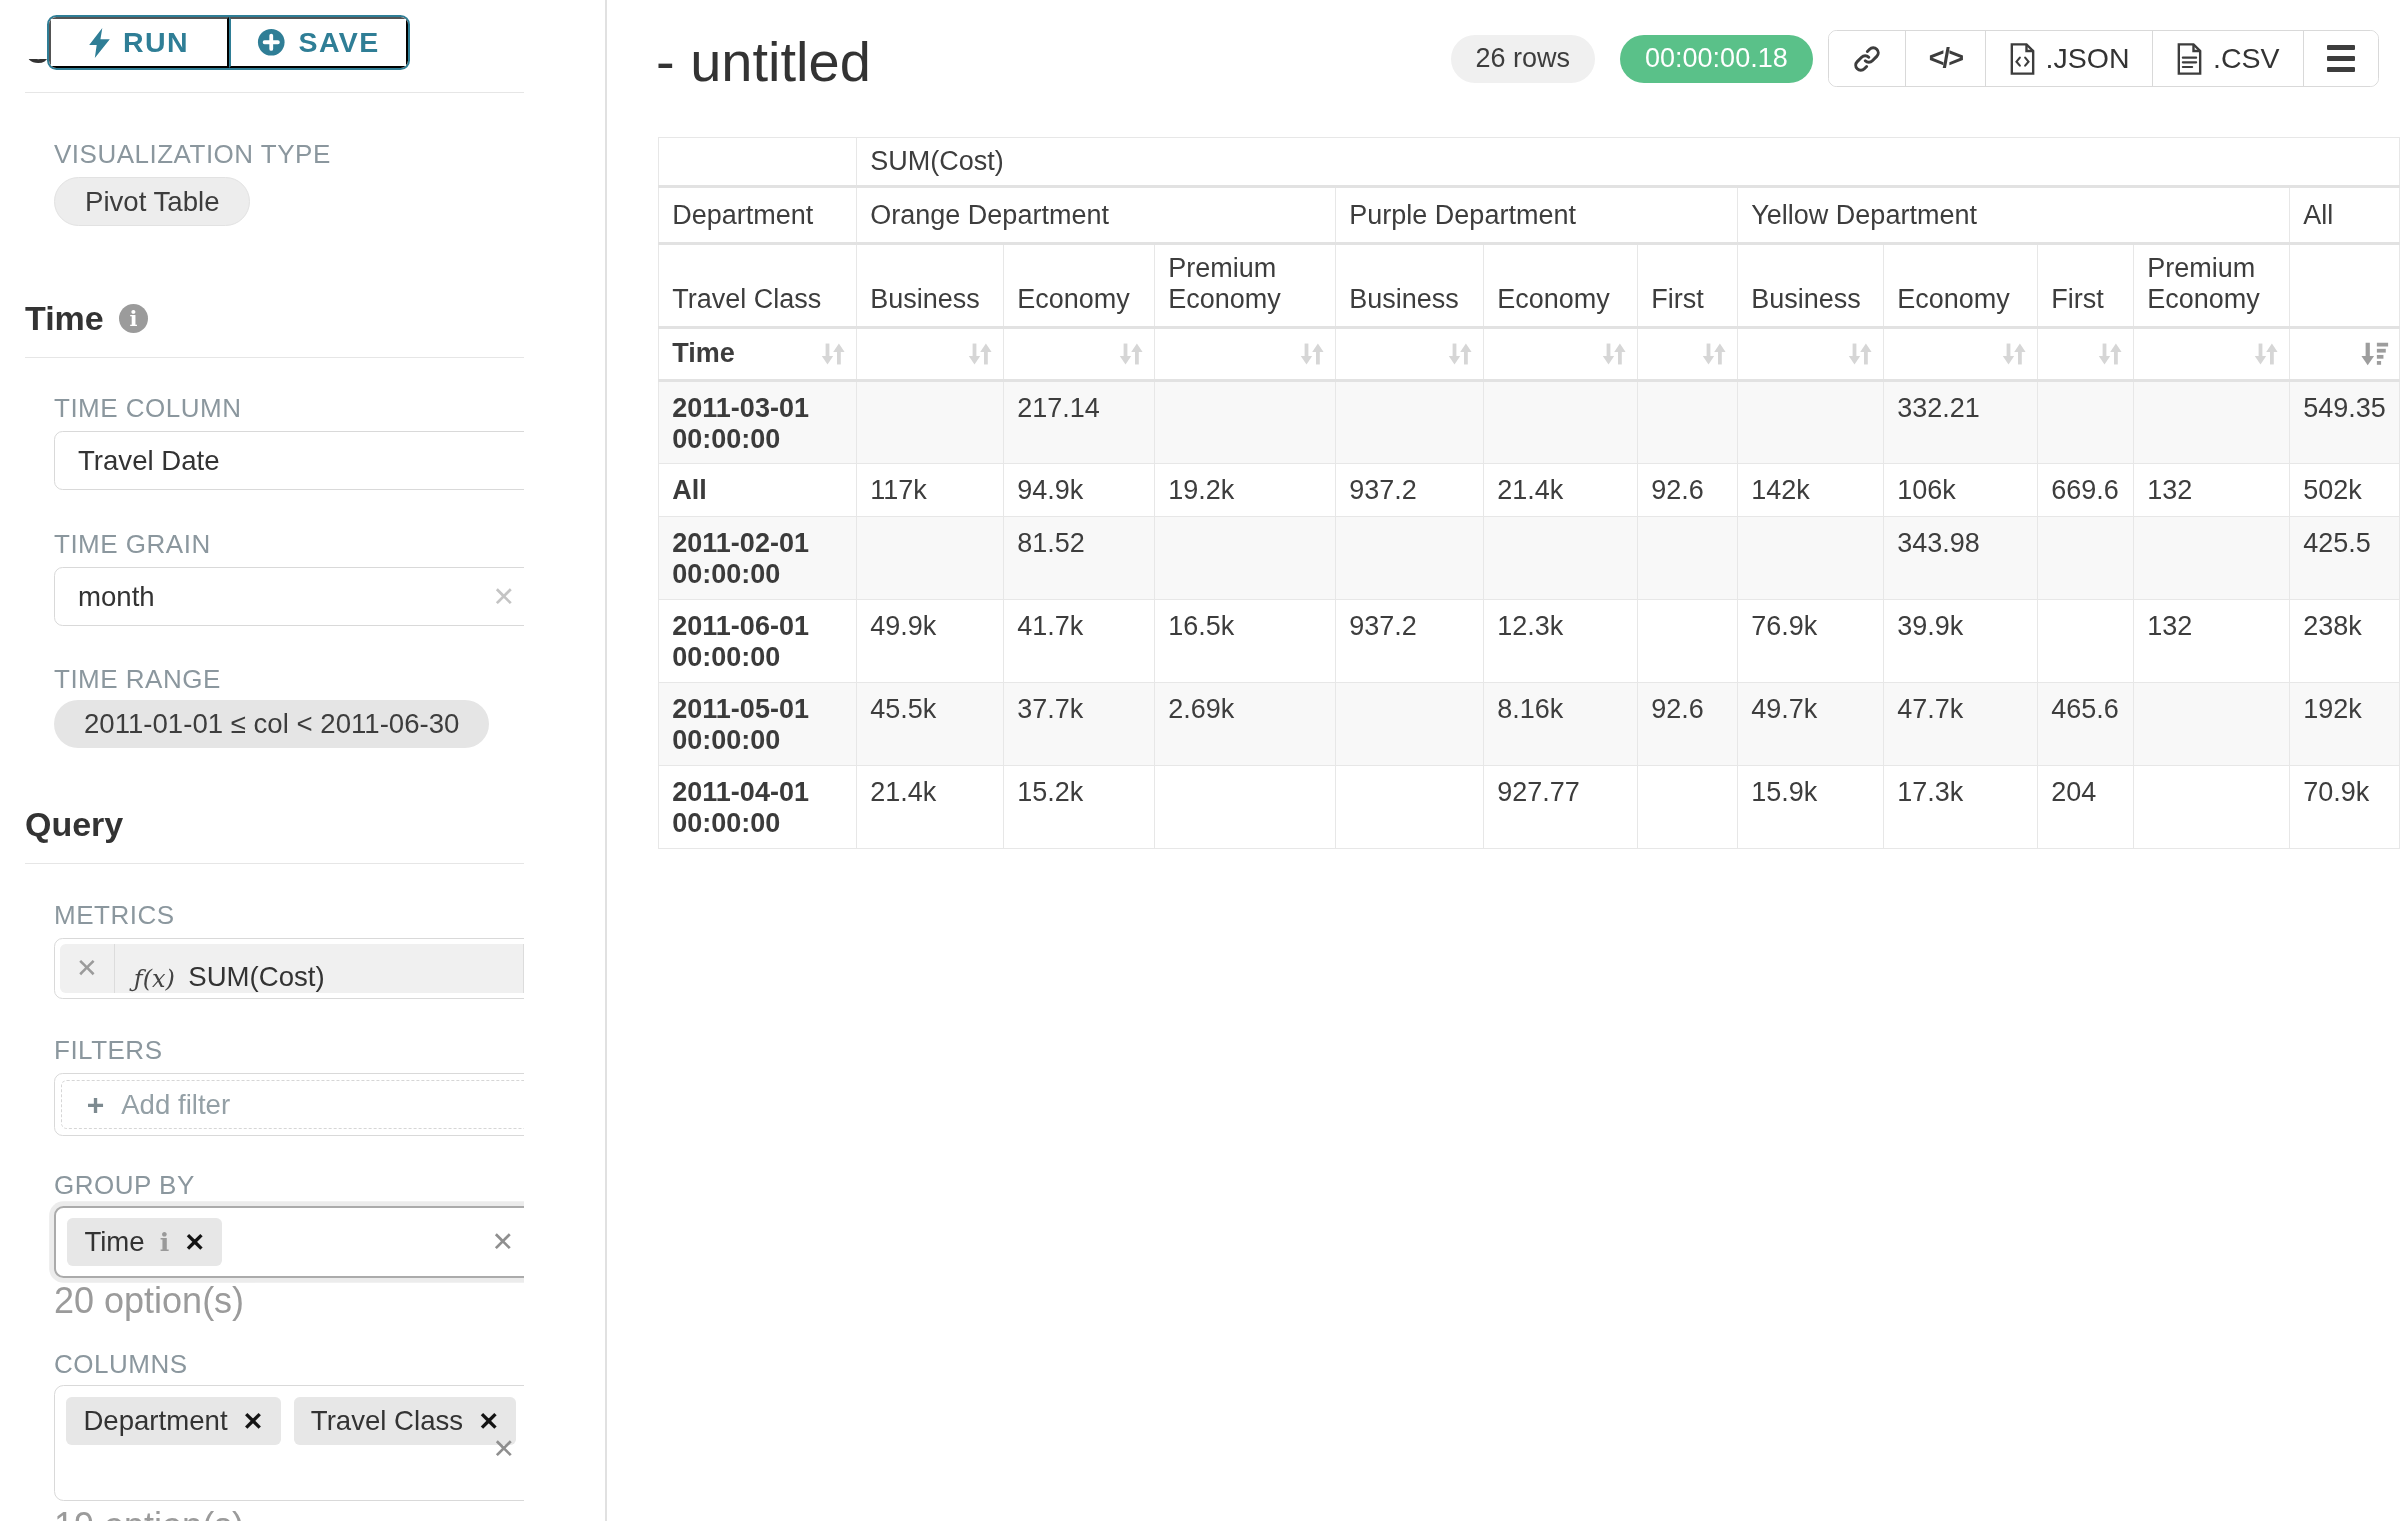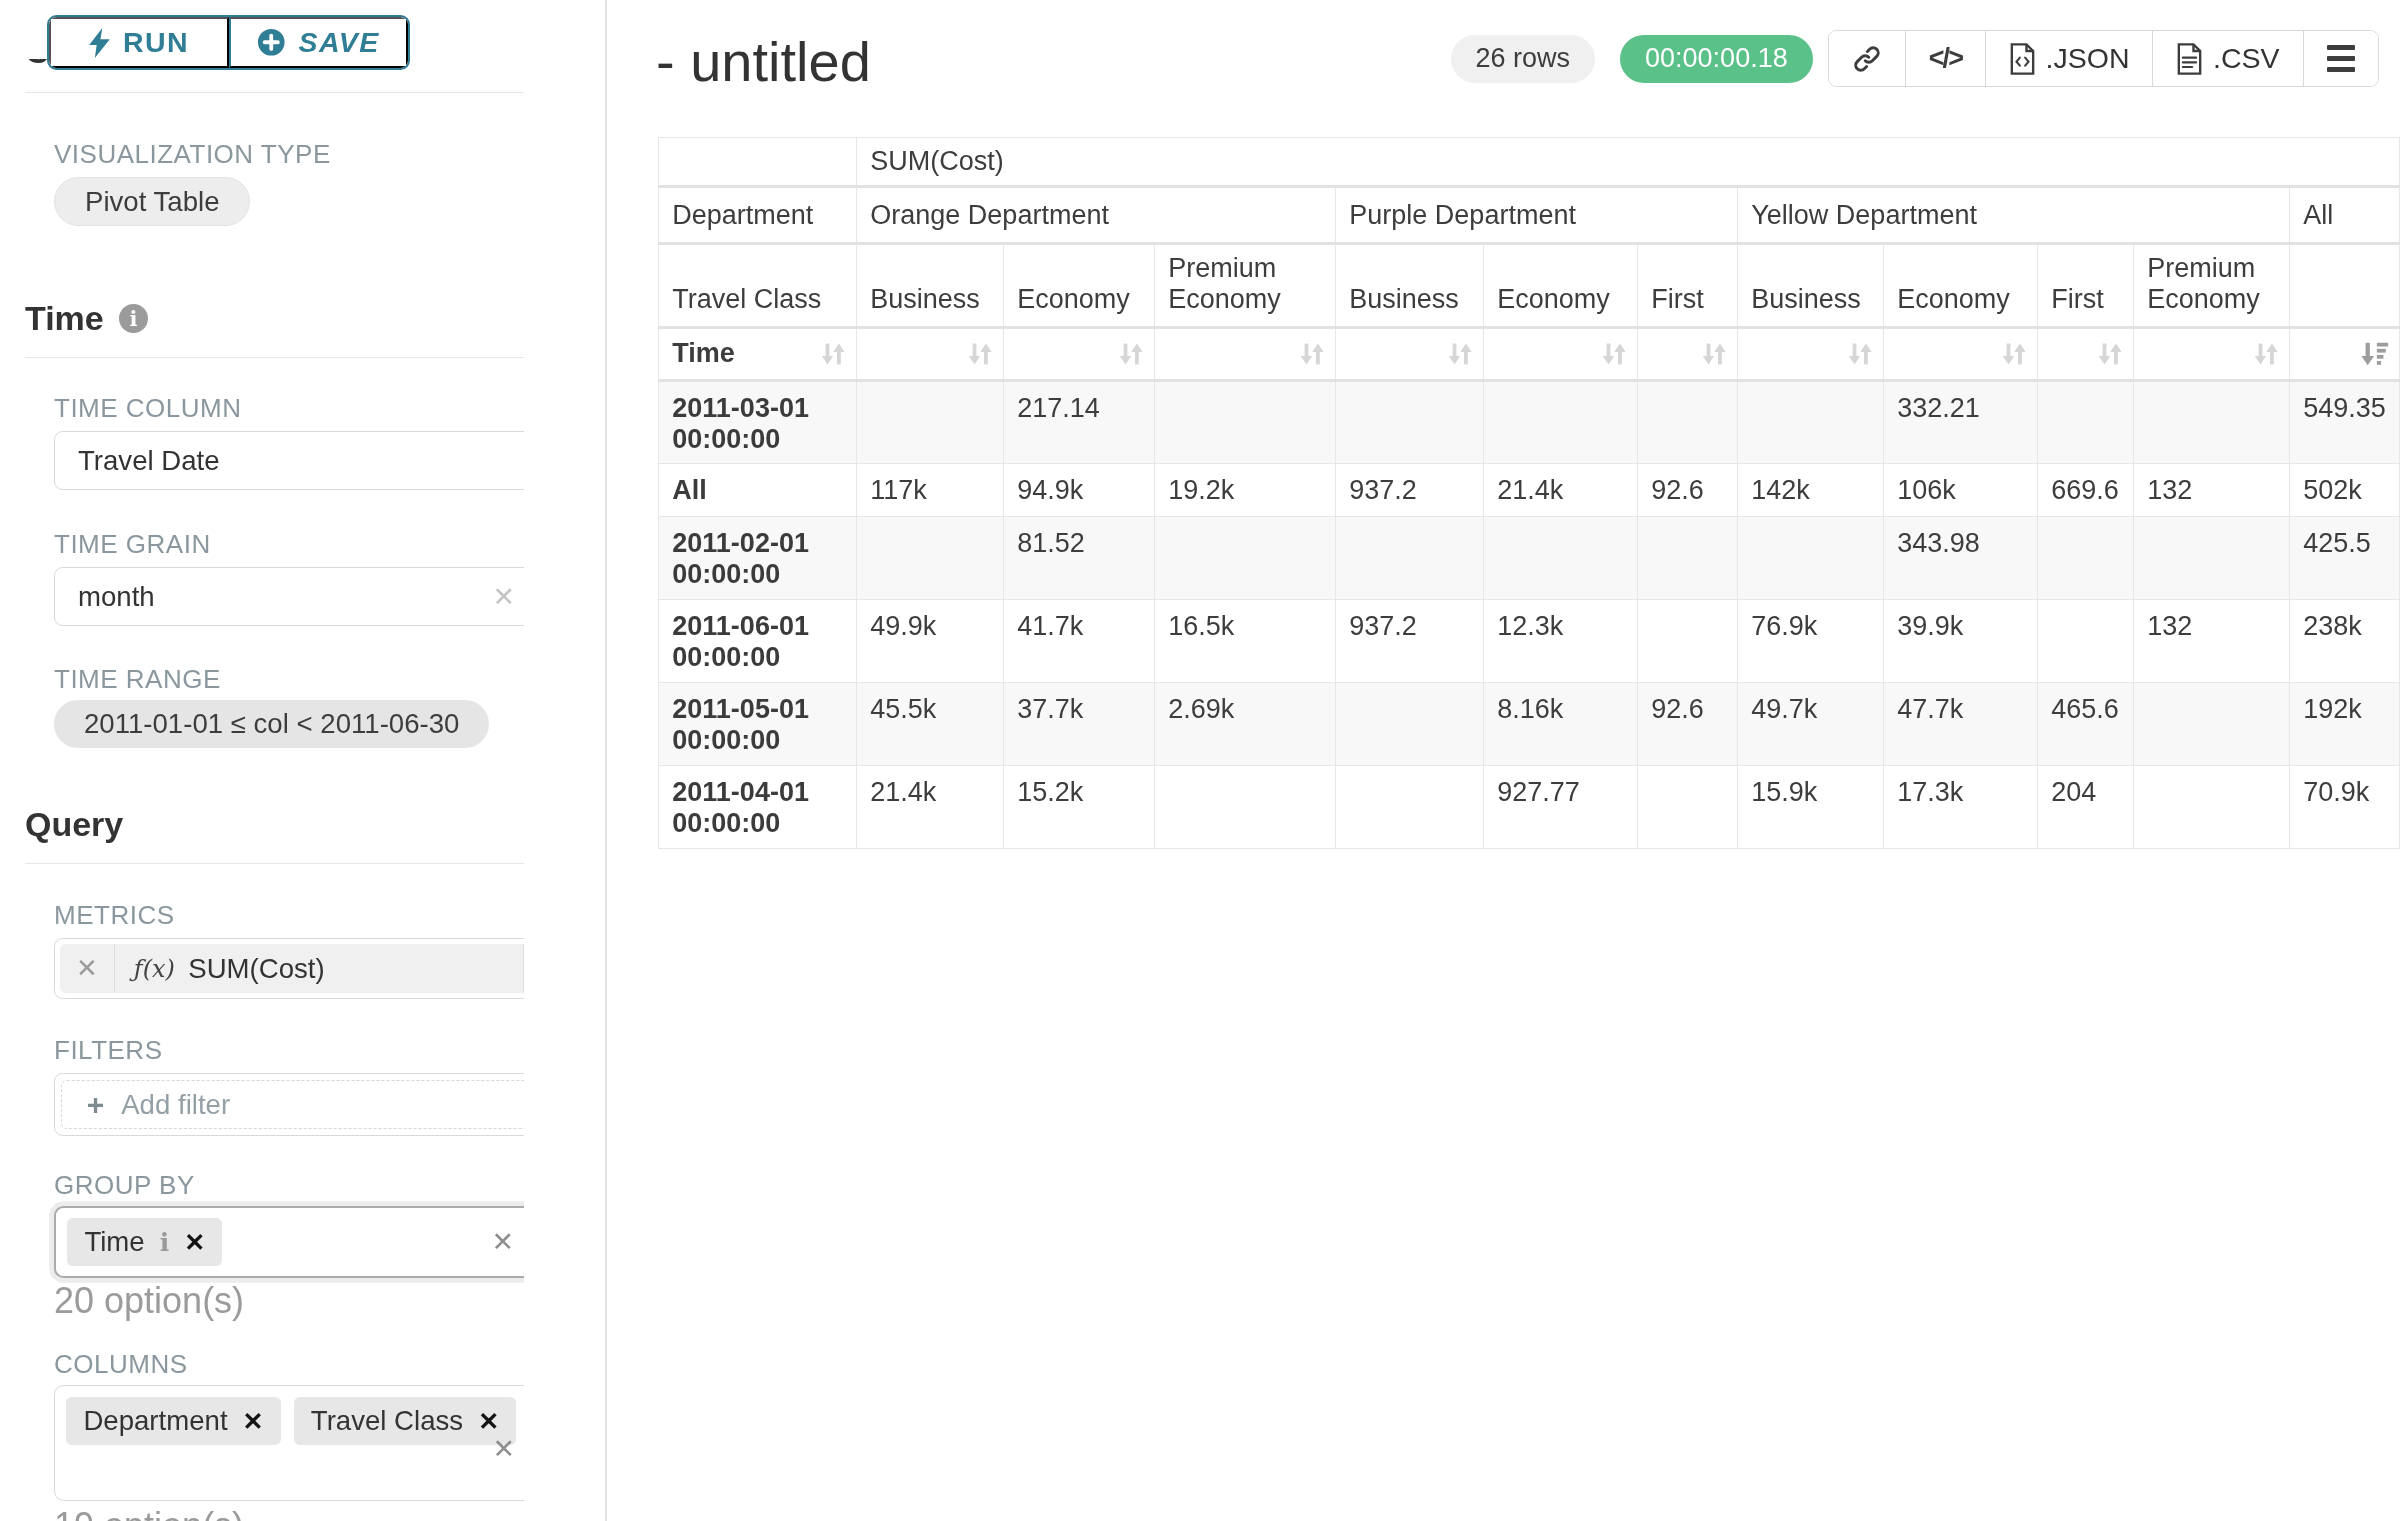--- a/index.html
+++ b/index.html
@@ -11,21 +11,21 @@
   .sidebar { position:absolute; left:0; top:0; width:524px; height:1522px; background:#fff; overflow:hidden; }
   .v-divider { position:absolute; left:605px; top:0; width:1.9px; height:1522px; background:#e1e1e1; }
 
   .section-title { position:absolute; left:25px; font-size:34px; color:#333; z-index:1; white-space:nowrap; }
   .section-chevron { position:absolute; z-index:1; cursor:pointer; }
   .sidebar-topbar { position:absolute; left:0; top:0; width:605px; height:59px; background:#fff; z-index:3; }
   .btn-group { position:absolute; left:47px; top:15px; width:363px; height:55px; display:flex; z-index:4;
                border:2.4px solid #2f7e96; border-radius:9.5px; background:#fff; overflow:hidden; }
   .btn-group .btn { flex:1; display:flex; align-items:center; justify-content:center; gap:13.3px;
                color:#2f7e96; font-size:28.5px; font-weight:700; letter-spacing:1.4px; background:#fff; cursor:pointer; }
-  .btn + .btn { border-left:2.4px solid #2f7e96;font-style:italic; }
+  .btn + .btn { border-left:2.4px solid #2f7e96; }
 
   .divider { position:absolute; left:25px; width:552px; height:1.4px; background:#e6e6e6; }
 
   .ctl-label { position:absolute; left:54px; font-size:26px; color:#8b979e; letter-spacing:0.5px; }
   .muted-note { position:absolute; left:54px; font-size:36px; color:#9b9b9b; }
 
   .pill { position:absolute; left:54px; display:inline-flex; align-items:center;
           background:#ededed; border:1.4px solid #e2e2e2; border-radius:25px;
           font-size:27.6px; color:#3d3d3d; padding:0 30px; height:49px; white-space:nowrap; }
 
@@ -39,21 +39,21 @@
   .clear-x.mid { color:#8f8f8f; }
 
   .plus-btn { position:absolute; left:554px; width:35px; height:35px; background:#377f97; border:none;
               border-radius:5.7px; color:#fff; font-size:28.5px; font-weight:700; line-height:31px; cursor:pointer; }
 
   .metric-box { position:absolute; left:54px; width:530px; height:61px; border:1.4px solid #d9d9d9;
                 border-radius:8.6px; background:#fff; padding:4.8px; }
   .metric-pill { display:flex; height:100%; background:#f0f0f0; border-radius:5.7px; align-items:stretch; }
   .metric-x { width:55px; display:flex; align-items:center; justify-content:center;
               color:#9b9b9b; font-size:26px; border-right:1.4px solid #dcdcdc; cursor:pointer; }
-  .metric-main { flex:1; display:flex; align-items:center; gap:13.3px; padding-left:19px; font-size:27.6px; color:#333; }
+  .metric-main { flex:1; display:flex; align-items:flex-end; gap:13.3px; padding-left:19px; font-size:27.6px; color:#333; }
   .fx { font-family:"DejaVu Serif", serif; font-style:italic; font-size:24px; color:#444; }
   .metric-arrow { width:55px; display:flex; align-items:center; justify-content:center;
                   border-left:1.4px solid #dcdcdc; cursor:pointer; }
 
   .filter-box { position:absolute; left:54px; width:530px; height:63px; border:1.4px solid #d9d9d9;
                 border-radius:8.6px; background:#fff; padding:5.7px; }
   .filter-dashed { height:100%; border:1.9px dashed #d6d6d6; border-radius:5.7px; display:flex;
                    align-items:center; gap:17px; padding-left:25px; color:#94a0a6; font-size:27.6px; cursor:pointer; }
   .filter-dashed .plus-sign { color:#7d8a90; font-size:30px; font-weight:700; }
 

